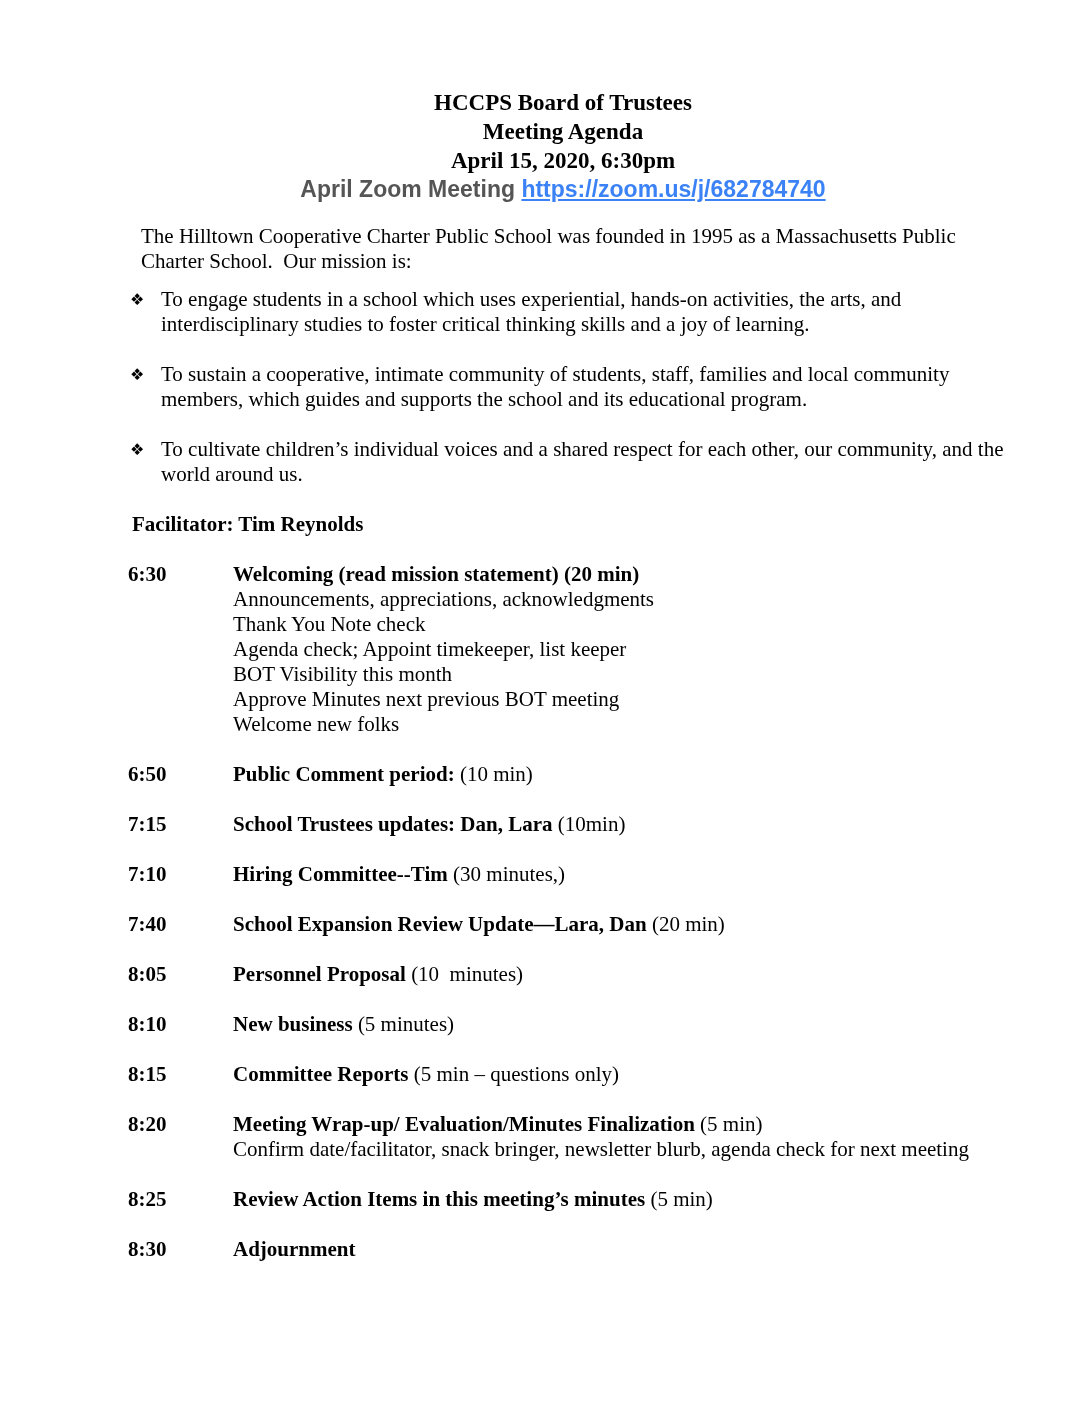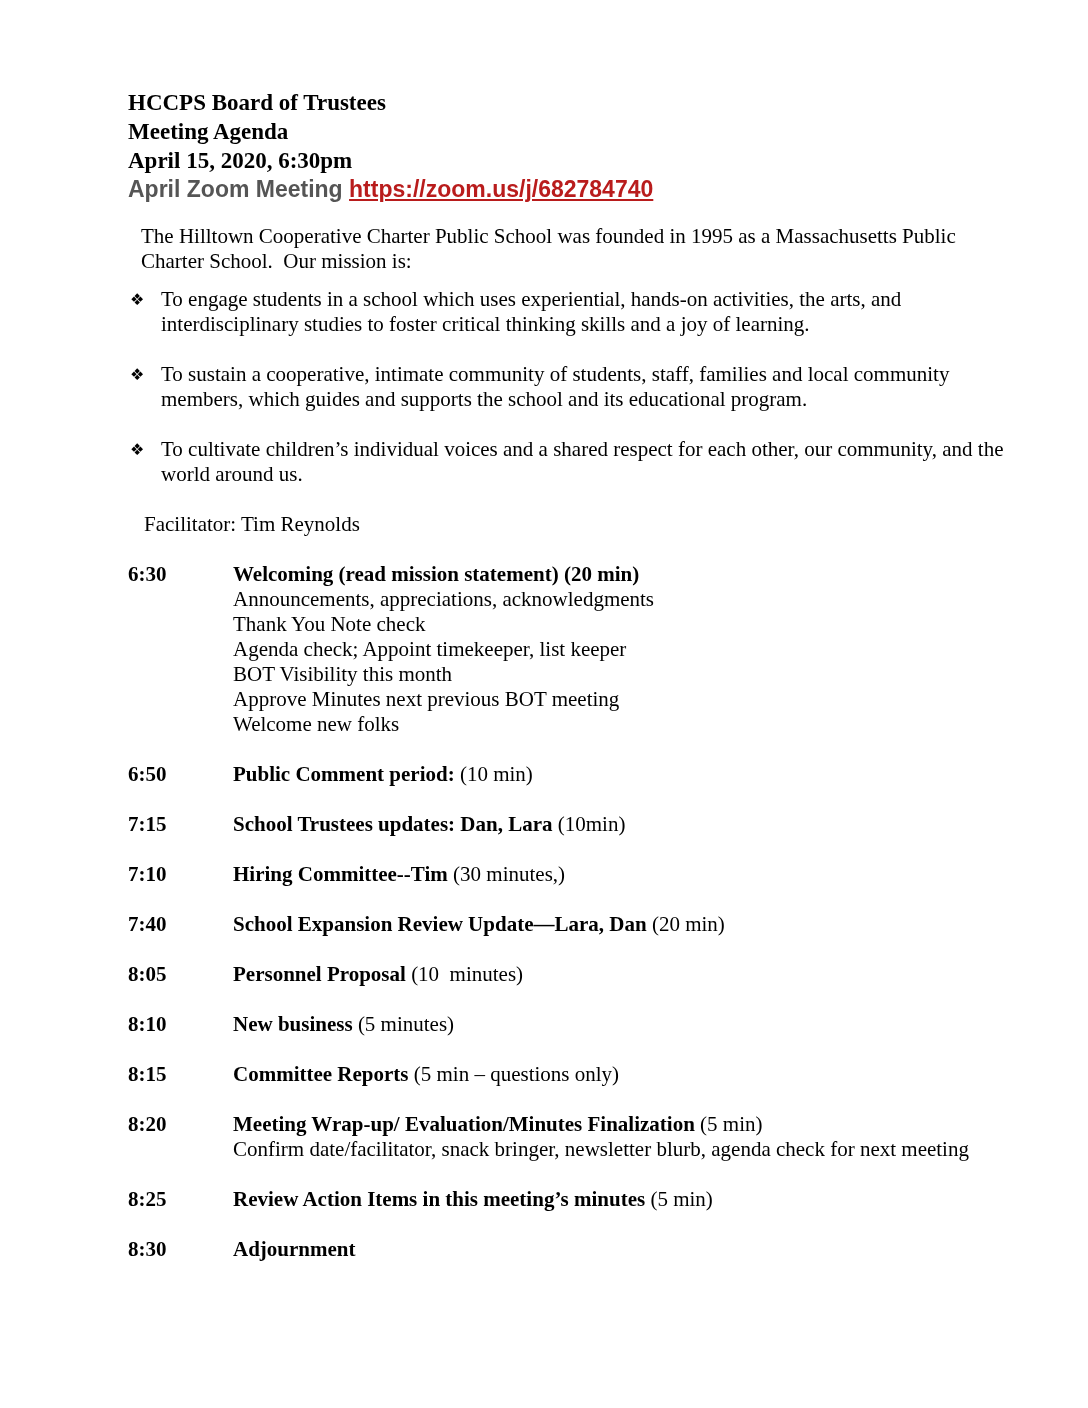--- a/index.html
+++ b/index.html
@@ -14,37 +14,38 @@
     background: #ffffff;
     box-sizing: border-box;
     padding: 88px 90px 0 128px;
     font-family: "Liberation Serif", serif;
     font-size: 21px;
     line-height: 25px;
     color: #000000;
     overflow: hidden;
   }
   .doc-header {
+    text-align: center;
     margin-bottom: 20px;
     width: 870px;
   }
   .doc-title-line {
     font-weight: bold;
     font-size: 23px;
     line-height: 29px;
   }
   .zoom-line {
     font-family: "Liberation Sans", sans-serif;
     font-weight: bold;
     font-size: 23px;
     line-height: 29px;
     color: #555555;
   }
   .zoom-link {
-    color: #b91c1c;
+    color: #3b82f6;
     text-decoration: underline;
   }
   .intro-paragraph {
     width: 870px;
     white-space: pre-wrap;
     margin: 13px;
   }
   .mission-list {
     width: 878px;
     margin: 0;
@@ -60,22 +61,22 @@
     font-size: 16px;
     line-height: 25px;
     padding-left: 2px;
     box-sizing: border-box;
   }
   .mission-text {
     flex: 1;
     white-space: pre-wrap;
   }
   .facilitator-line {
-    font-weight: normal;
-    margin: 0 0 25px 16px;
+    font-weight: bold;
+    margin: 0 0 25px 4px;
   }
   .agenda {
     width: 880px;
   }
   .agenda-item {
     display: flex;
     margin: 0 0 25px 0;
     gap: 40px;
   }
   .agenda-time {

